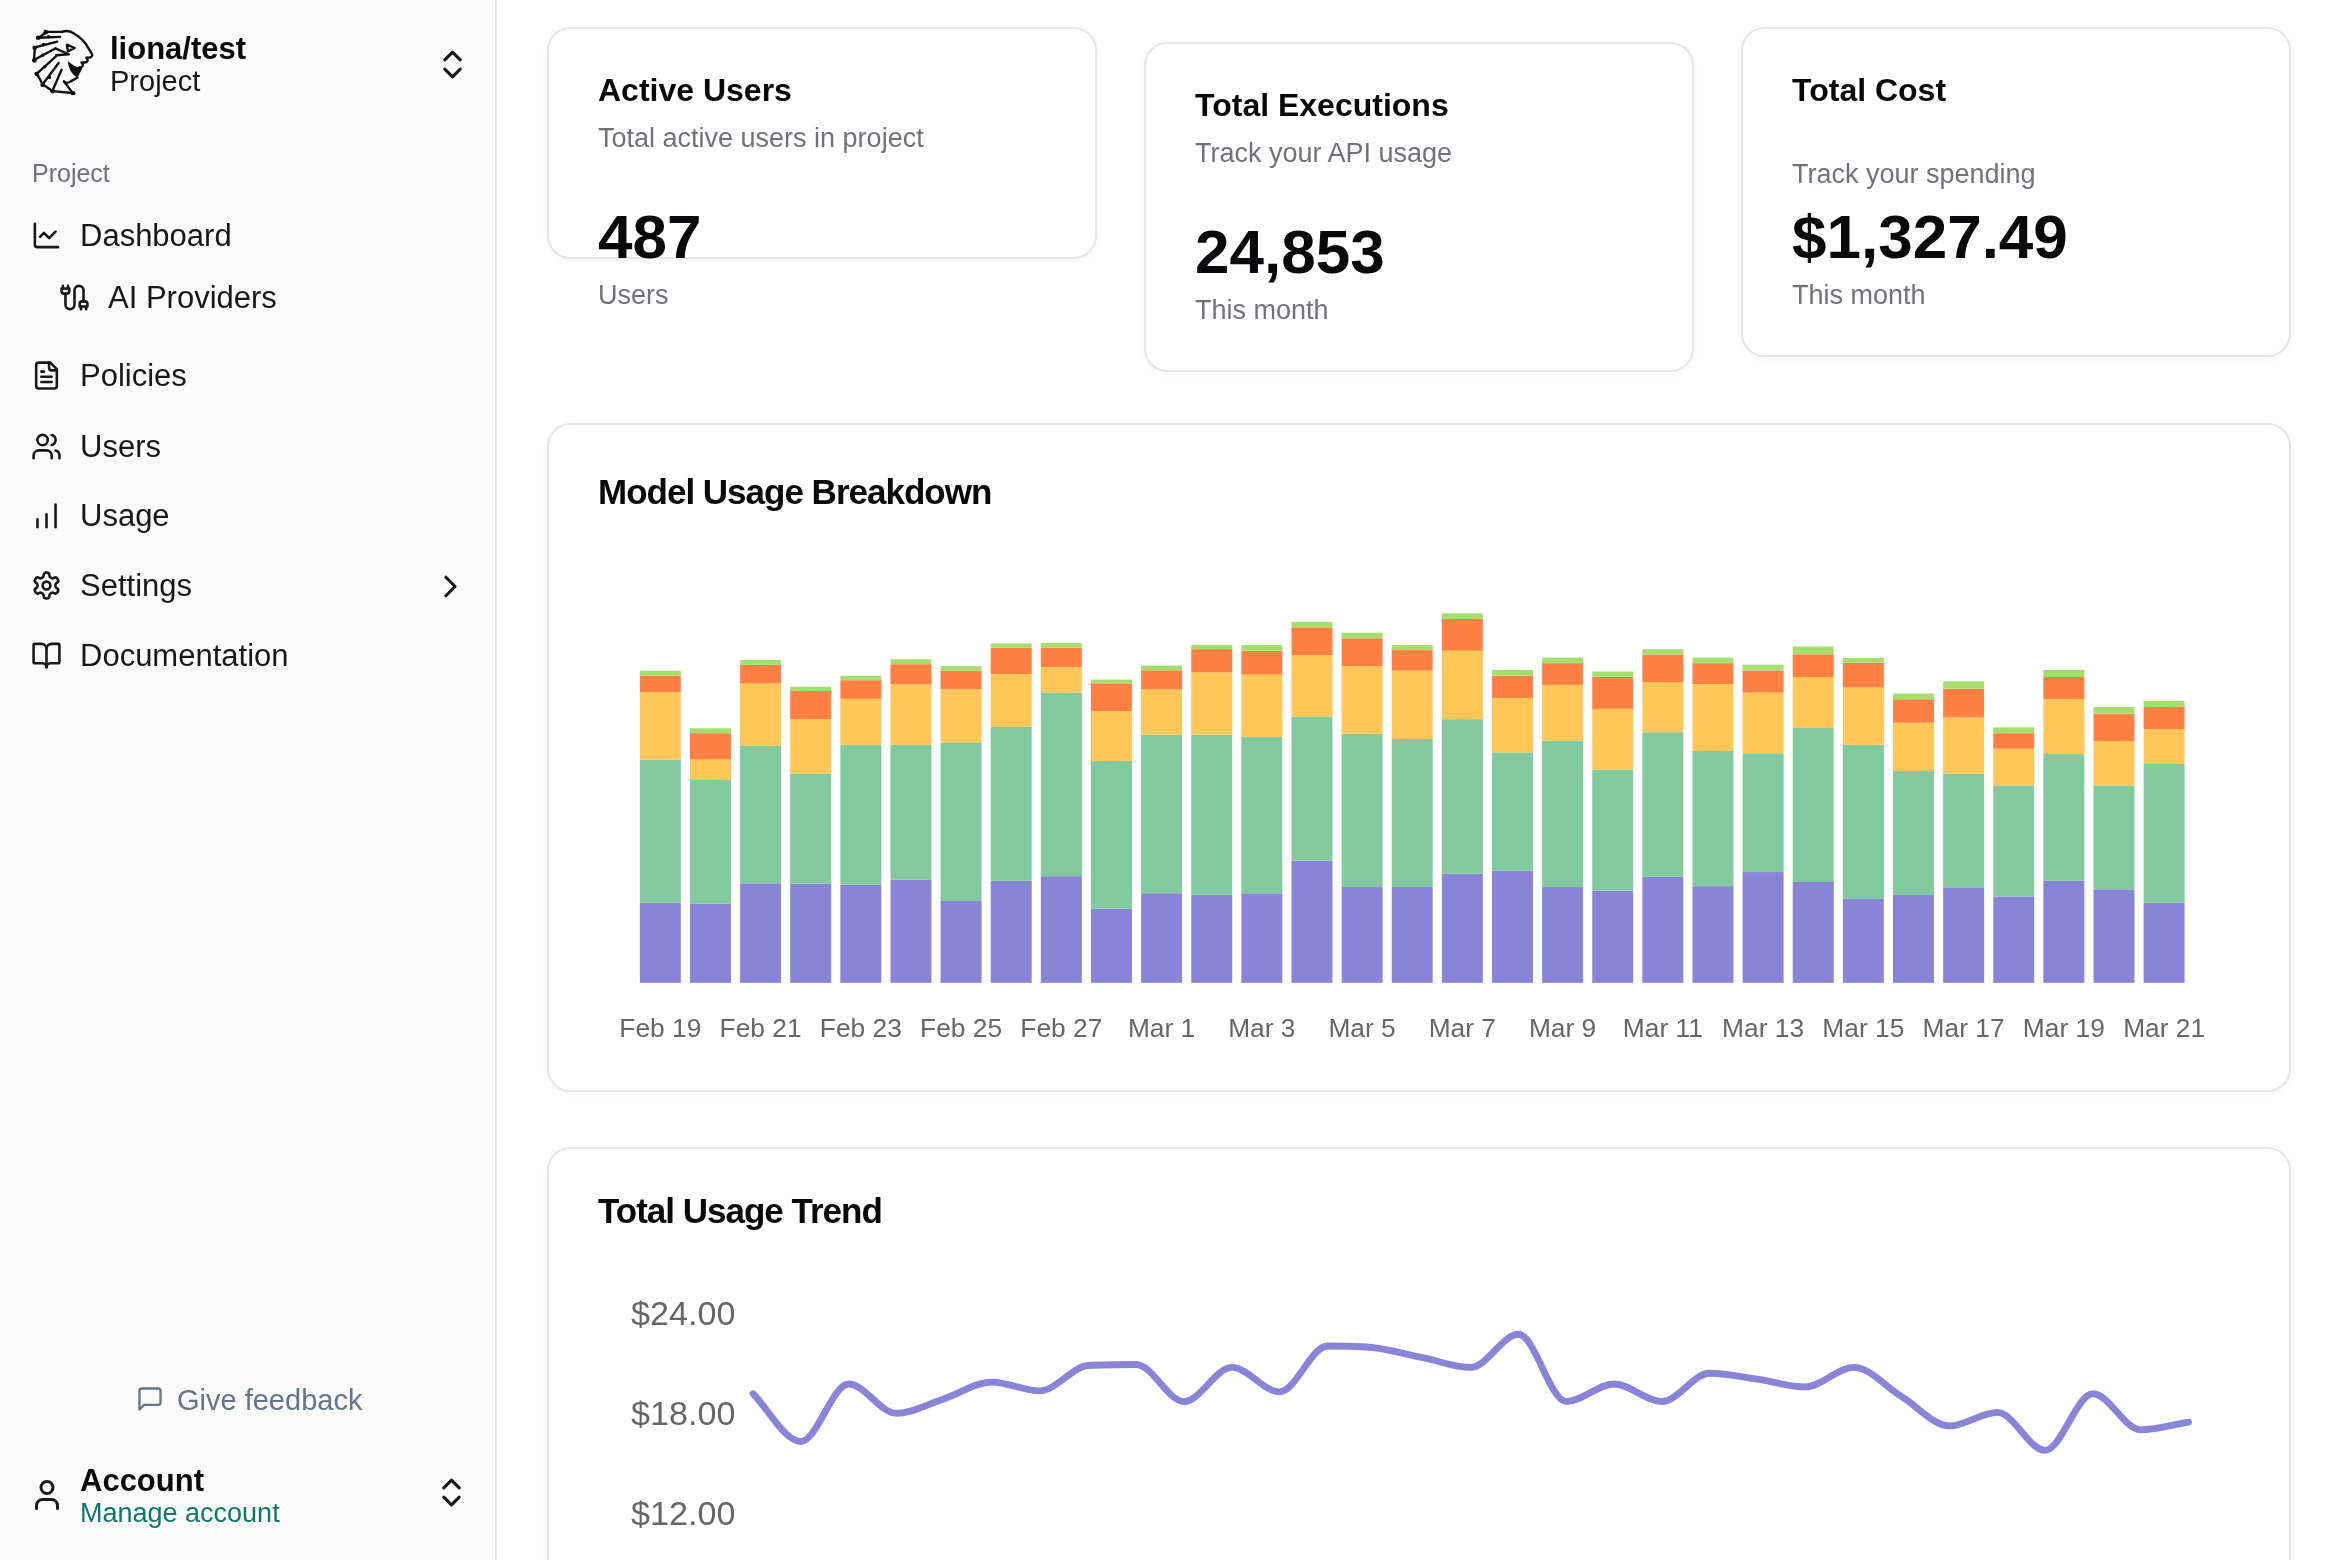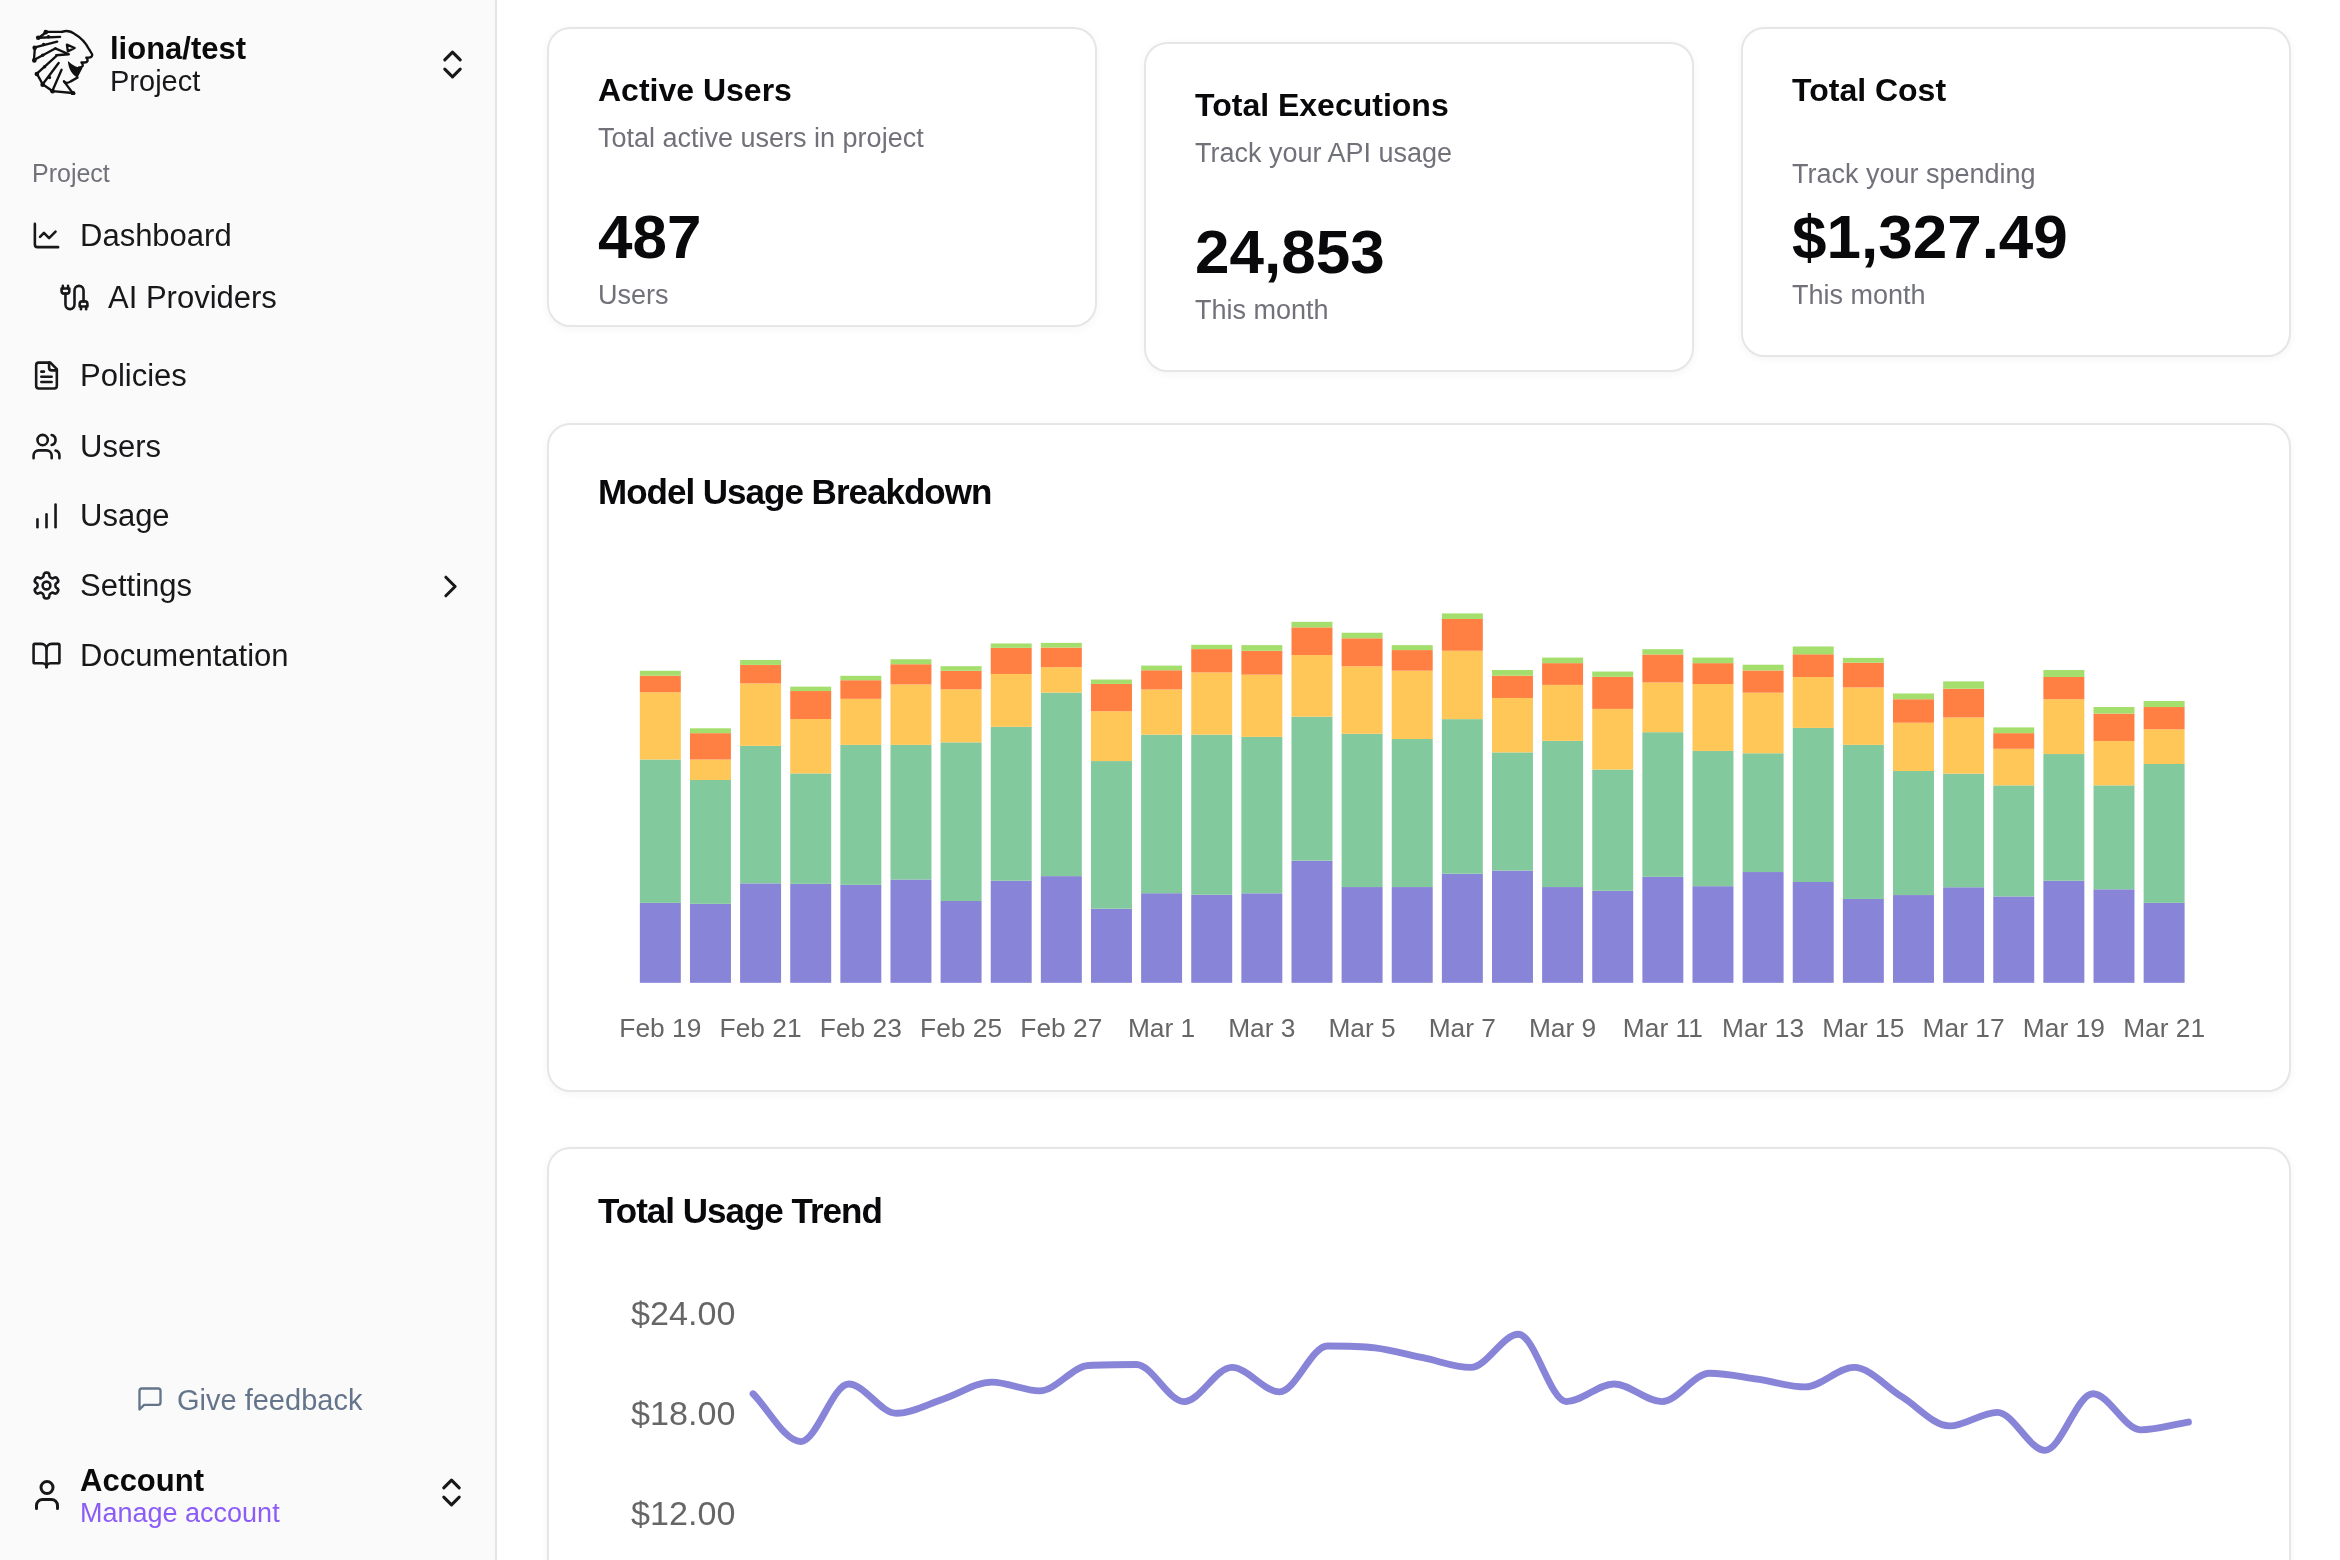--- a/index.html
+++ b/index.html
@@ -116,28 +116,28 @@
     </svg>
 <svg style="position:absolute;left:136px;top:1385px" width="28" height="28" viewBox="0 0 24 24" fill="none" stroke="#64748b" stroke-width="2" stroke-linecap="round" stroke-linejoin="round">
       <path d="M21 15a2 2 0 0 1-2 2H7l-4 4V5a2 2 0 0 1 2-2h14a2 2 0 0 1 2 2z"></path>
     </svg>
 <div style="position:absolute;left:177px;top:1386px;font-size:29px;color:#64748b;">Give feedback</div>
 <svg style="position:absolute;left:29px;top:1477px" width="36" height="36" viewBox="0 0 24 24" fill="none" stroke="#18181b" stroke-width="2" stroke-linecap="round" stroke-linejoin="round">
       <path d="M19 21v-2a4 4 0 0 0-4-4H9a4 4 0 0 0-4 4v2"></path>
       <circle cx="12" cy="7" r="4"></circle>
     </svg>
 <div style="position:absolute;left:80px;top:1465px;font-size:31px;font-weight:700;color:#0a0a0a;line-height:1;">Account</div>
-<div style="position:absolute;left:80px;top:1500px;font-size:27px;color:#8b5cf6;line-height:1;text-align:right;">Manage account</div>
+<div style="position:absolute;left:80px;top:1500px;font-size:27px;color:#0f766e;line-height:1;text-align:right;">Manage account</div>
 <svg style="position:absolute;left:433px;top:1474px" width="37" height="37" viewBox="0 0 24 24" fill="none" stroke="#18181b" stroke-width="2" stroke-linecap="round" stroke-linejoin="round">
       <path d="m7 15 5 5 5-5"></path>
       <path d="m7 9 5-5 5 5"></path>
     </svg>
 </div>
 
-<div class="card" style="left:547px;top:27px;width:550px;height:300px;">
+<div class="card" style="left:547px;top:27px;width:550px;height:232px;">
 <div style="position:absolute;left:49px;top:45px;font-size:32px;font-weight:700;color:#09090b;">Active Users</div>
 <div style="position:absolute;left:49px;top:96px;font-size:27px;color:#71717a;">Total active users in project</div>
 <div style="position:absolute;left:49px;top:177px;font-size:62px;font-weight:700;color:#09090b;">487</div>
 <div style="position:absolute;left:49px;top:253px;font-size:27px;color:#71717a;">Users</div>
 </div>
 <div class="card" style="left:1144px;top:42px;width:550px;height:330px;text-align:right;">
 <div style="position:absolute;left:49px;top:45px;font-size:32px;font-weight:700;color:#09090b;">Total Executions</div>
 <div style="position:absolute;left:49px;top:96px;font-size:27px;color:#71717a;">Track your API usage</div>
 <div style="position:absolute;left:49px;top:177px;font-size:62px;font-weight:700;color:#09090b;">24,853</div>
 <div style="position:absolute;left:49px;top:253px;font-size:27px;color:#71717a;">This month</div>

